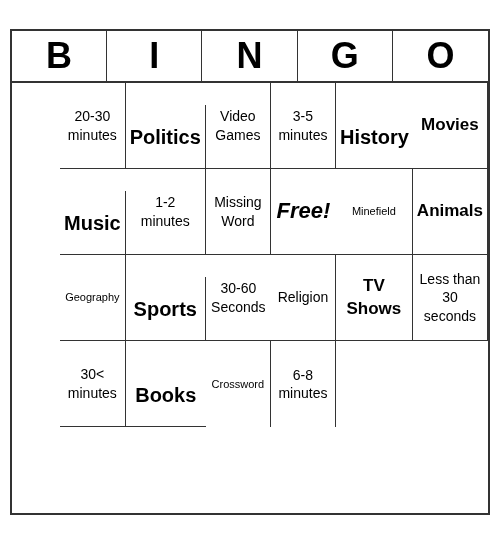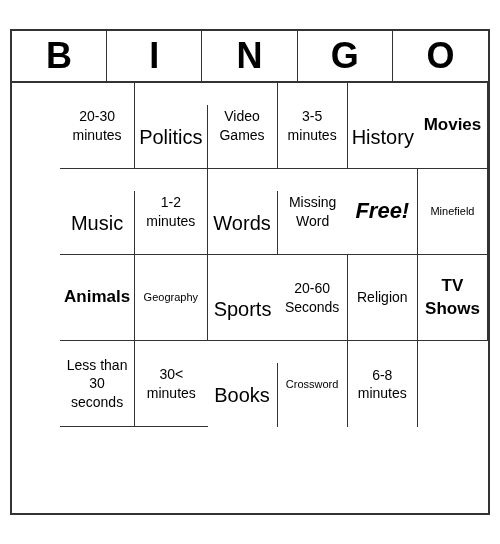--- a/index.html
+++ b/index.html
@@ -54,21 +54,21 @@
     .bingo-cell:nth-child(n+21) {
       border-bottom: none;
     }
     .bingo-cell.free {
       font-size: 22px;
       font-weight: bold;
       font-style: italic;
     }
     .bingo-cell.large {
       font-size: 20px;
-      font-weight: normal;
+      font-weight: bold;
       margin-top: 22px;
     }
     .bingo-cell.medium {
       font-size: 17px;
       font-weight: bold;
     }
     .bingo-cell.small {
       font-size: 11px;
     }
   </style>
@@ -85,28 +85,27 @@
     </div>
   <div class="bingo-grid">
   <div class="bingo-cell">20-30 minutes</div>
       <div class="bingo-cell large">Politics</div>
       <div class="bingo-cell">Video Games</div>
       <div class="bingo-cell">3-5 minutes</div>
       <div class="bingo-cell large">History</div>
       <div class="bingo-cell medium">Movies</div>
       <div class="bingo-cell large">Music</div>
       <div class="bingo-cell">1-2 minutes</div>
-      <div class="bingo-cell large">Words</div>
       <div class="bingo-cell">Missing Word</div>
       <div class="bingo-cell free">Free!</div>
       <div class="bingo-cell small">Minefield</div>
       <div class="bingo-cell medium">Animals</div>
       <div class="bingo-cell small">Geography</div>
       <div class="bingo-cell large">Sports</div>
-      <div class="bingo-cell">20-60 Seconds</div>
+      <div class="bingo-cell">30-60 Seconds</div>
       <div class="bingo-cell">Religion</div>
       <div class="bingo-cell medium">TV Shows</div>
       <div class="bingo-cell">Less than 30 seconds</div>
       <div class="bingo-cell">30&lt; minutes</div>
       <div class="bingo-cell large">Books</div>
       <div class="bingo-cell small">Crossword</div>
       <div class="bingo-cell">6-8 minutes</div>
     </div>
 </div>
 

